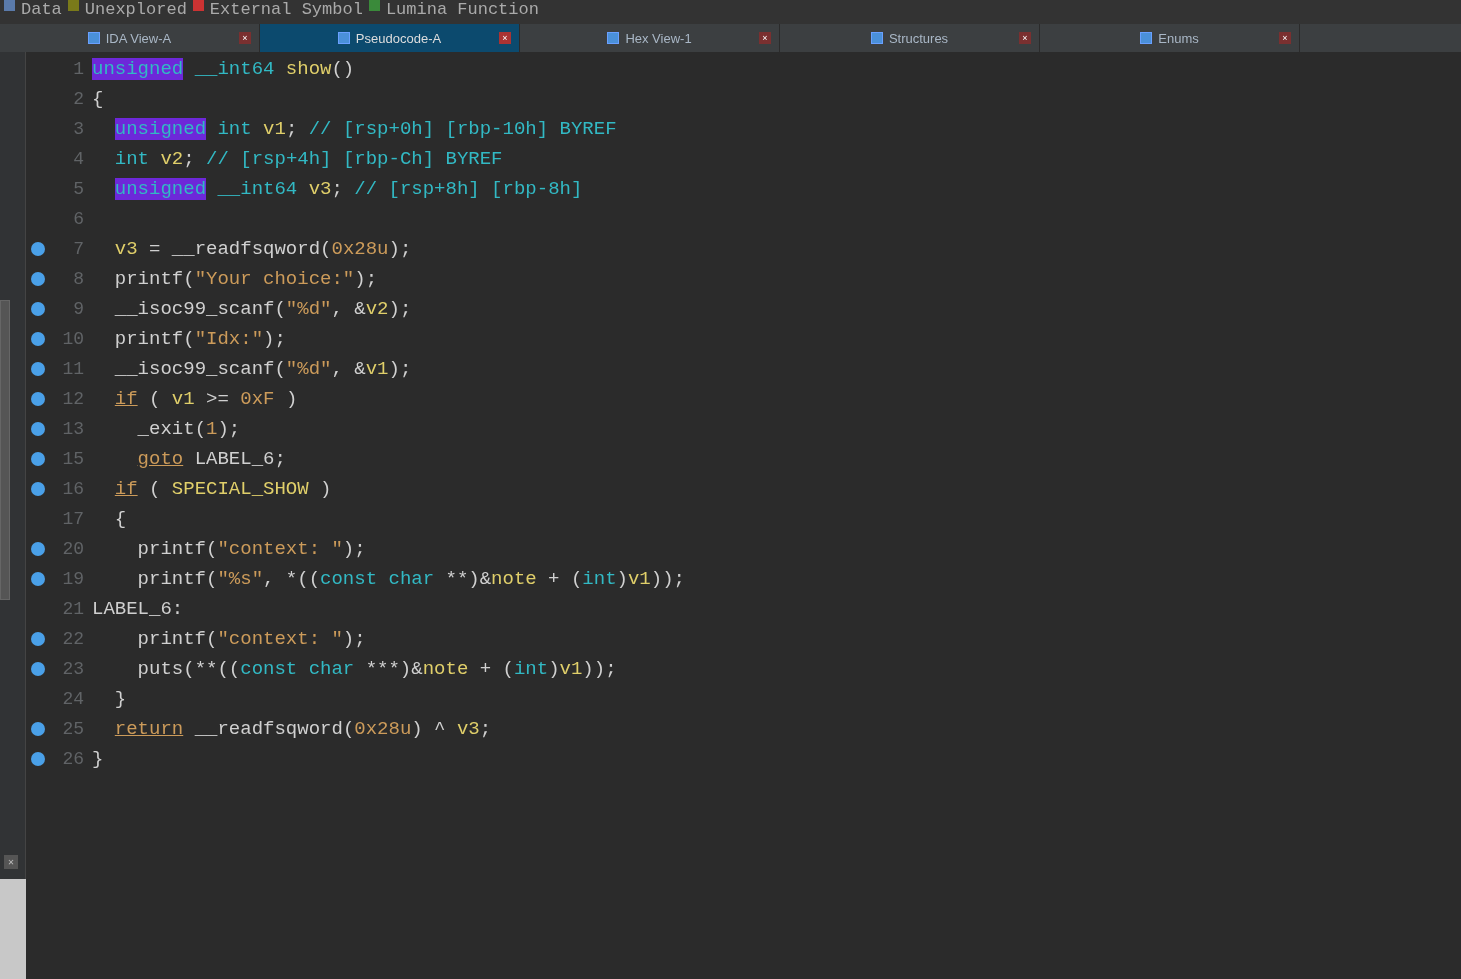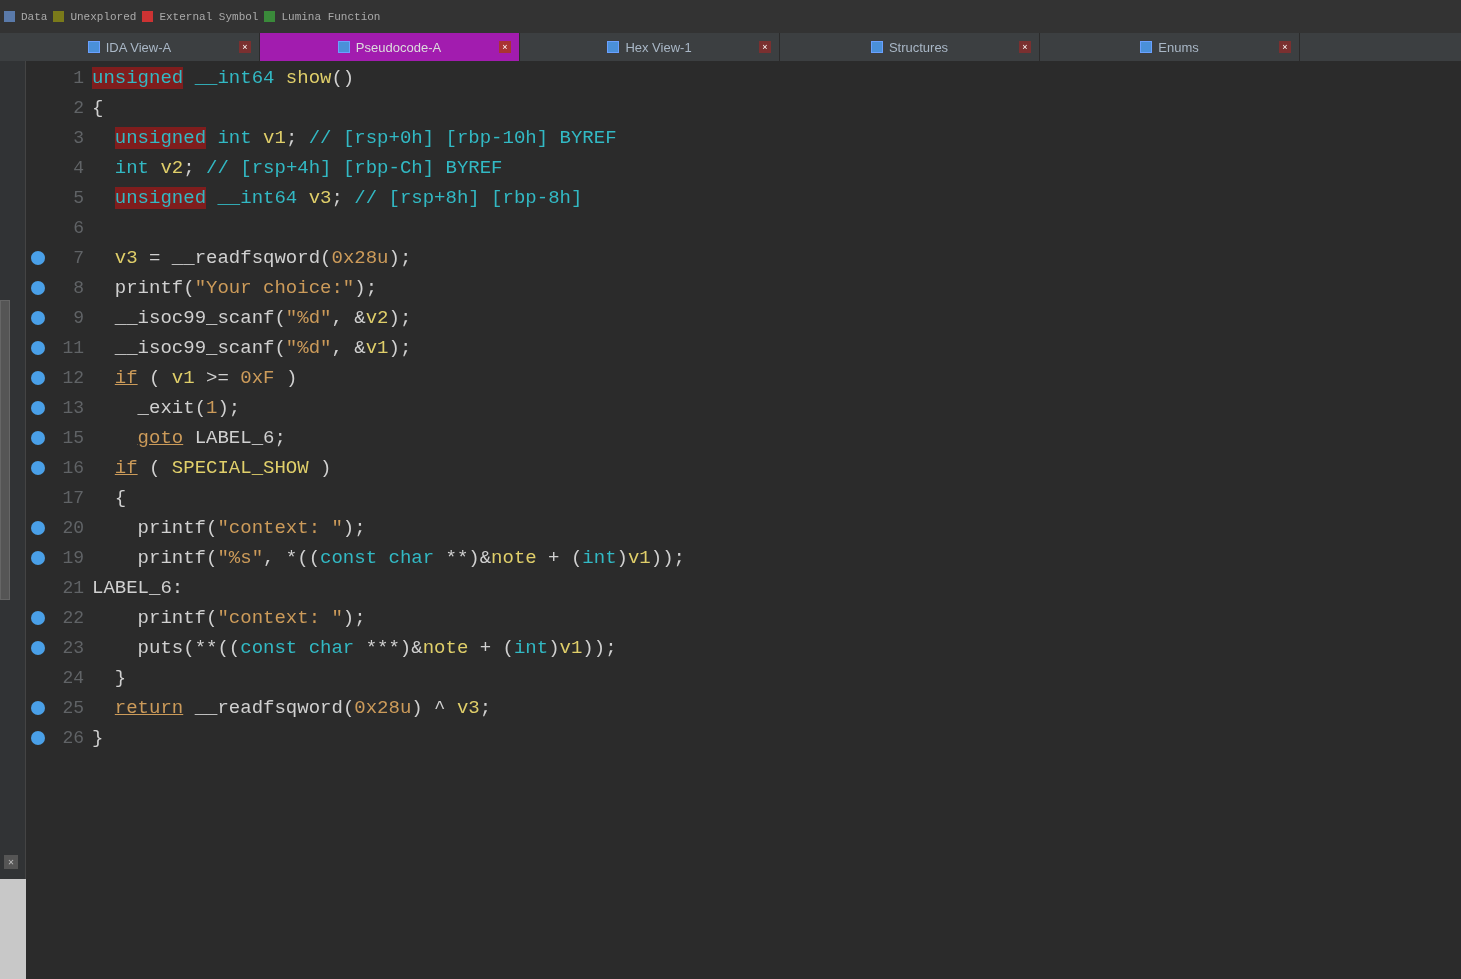--- a/index.html
+++ b/index.html
@@ -5,25 +5,25 @@
   * { margin: 0; padding: 0; box-sizing: border-box; }
   body {
     background: #2b2b2b;
     font-family: Consolas, 'Courier New', monospace;
     color: #ccc;
     overflow: hidden;
     width: 1461px;
     height: 979px;
   }
   .topbar {
-    height: 33px;
+    height: 24px;
     background: #333;
     display: flex;
-    align-items: center;
-    font-size: 11px;
+    align-items: flex-start;
+    font-size: 17px;
     color: #aaa;
     padding-left: 4px;
     gap: 6px;
   }
   .legend-box { width: 11px; height: 11px; display: inline-block; }
   .legend-dkyellow { background: #7a7a1a; }
   .legend-magenta { background: #c33; border:1px solid #c33;}
   .legend-green { background: #3a8a3a; }
   .legend-blue2 { background:#5a7aaa; }
   .tabbar {
@@ -41,21 +41,21 @@
     min-width: 260px;
     justify-content: center;
     position: relative;
     background: #3c3f41;
     color: #a9b7c6;
     font-size: 13px;
     font-family: 'Segoe UI', Arial, sans-serif;
     cursor: pointer;
     border-right: 1px solid #2b2b2b;
   }
-  .tab.active { background: #a21caf; color:#ddd; }
+  .tab.active { background: #0c4a6e; color:#ddd; }
   .tab .tab-icon {
     width: 12px; height: 12px;
     background: #4a90d9;
     border:1px solid #6aa0ff;
     display:inline-block;
   }
   .tab .tab-close {
     width: 12px; height: 12px;
     background: #7a3030;
     display: inline-flex;
@@ -124,21 +124,21 @@
     color: #606366;
     padding-right: 8px;
     font-size: 18px;
     user-select: none;
   }
   .code {
     white-space: pre;
     font-family: Consolas, 'Courier New', monospace;
   }
   .kw-type { color: #32b9c4; } 
-  .hl { background: #7f1d1d; }
+  .hl { background: #6d28d9; }
   .kw-ctrl { color: #cc9b5a; text-decoration: underline; } 
   .ident { color: #d0d0d0; }
   .func { color: #d0d0d0; }
   .paren { color: #d0d0d0; }
   .str { color: #cc9b5a; }
   .num { color: #cc9b5a; }
   .cmt { color: #32b9c4; }
   .var { color: #e0cf6a; } 
   .op { color: #d0d0d0; }
   .bottom-strip {
@@ -247,20 +247,27 @@
           <span class="bp-col">
             <span class="bp"></span>
           </span>
           <span class="ln">9</span>
           <span class="code"><span>  </span><span class="func">__isoc99_scanf</span><span class="paren">(</span><span class="str">"%d"</span><span class="op">, &amp;</span><span class="var">v2</span><span class="paren">)</span><span class="op">;</span></span>
         </div>
         <div class="line">
           <span class="bp-col">
             <span class="bp"></span>
           </span>
+          <span class="ln">10</span>
+          <span class="code"><span>  </span><span class="func">printf</span><span class="paren">(</span><span class="str">"Idx:"</span><span class="paren">)</span><span class="op">;</span></span>
+        </div>
+        <div class="line">
+          <span class="bp-col">
+            <span class="bp"></span>
+          </span>
           <span class="ln">11</span>
           <span class="code"><span>  </span><span class="func">__isoc99_scanf</span><span class="paren">(</span><span class="str">"%d"</span><span class="op">, &amp;</span><span class="var">v1</span><span class="paren">)</span><span class="op">;</span></span>
         </div>
         <div class="line">
           <span class="bp-col">
             <span class="bp"></span>
           </span>
           <span class="ln">12</span>
           <span class="code"><span>  </span><span class="kw-ctrl">if</span><span class="op"> ( </span><span class="var">v1</span><span class="op"> &gt;= </span><span class="num">0xF</span><span class="op"> )</span></span>
         </div>

